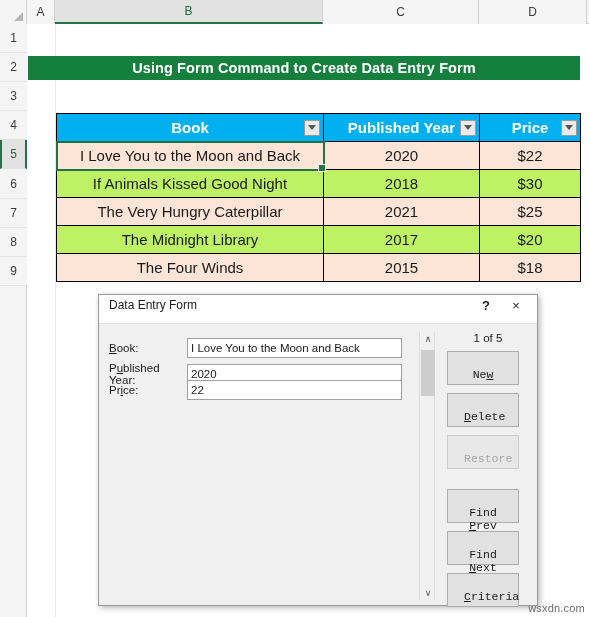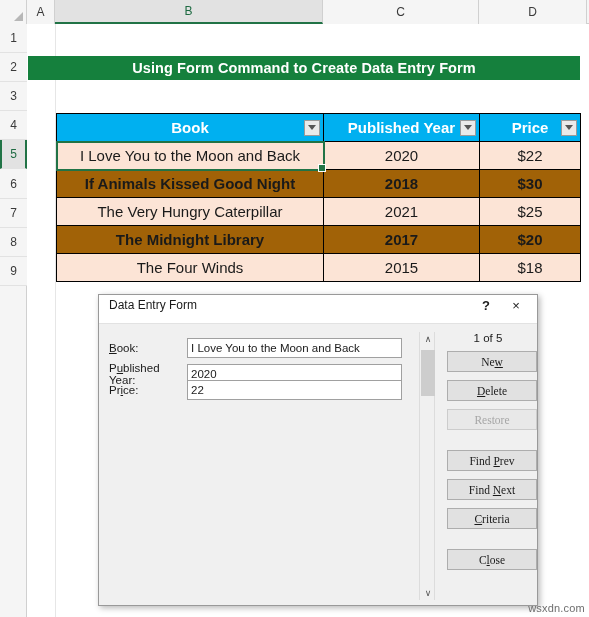--- a/index.html
+++ b/index.html
@@ -160,21 +160,21 @@
   }
   .filter-btn i {
     display: block;
     width: 0; height: 0;
     border-left: 4px solid transparent;
     border-right: 4px solid transparent;
     border-top: 5px solid #555;
   }
 
   .row-peach td { background: #fce4d6; }
-  .row-white td { background: #a16207; font-weight: bold; }
+  .row-white td { background: #bef264; }
 
   
   .cell-selected {
     outline: 2px solid #217346;
     outline-offset: -1px;
     position: relative;
   }
   .cell-selected::after {
     content: "";
     position: absolute;
@@ -287,30 +287,30 @@
   }
   .record-counter {
     width: 82px;
     text-align: center;
     font-size: 11.5px;
     color: #1a1a1a;
     margin-bottom: 7px;
   }
   .dlg-btn {
     display: block;
-    width: 90px;
+    width: 72px;
     height: 21px;
     margin-bottom: 8px;
     background: #e1e1e1;
     border: 1px solid #adadad;
-    font-family: Liberation Serif, serif;
+    font-family: Liberation Mono, monospace;
     font-size: 11.5px;
     color: #1a1a1a;
     cursor: default;
-    padding: 4px;
+    padding: 16px;
   }
   .dlg-btn.disabled {
     color: #a6a6a6;
     background: #e8e8e8;
     border-color: #cccccc;
   }
   .dlg-btn u { text-decoration: underline; }
   .btn-gap { height: 12px; }
 
   

